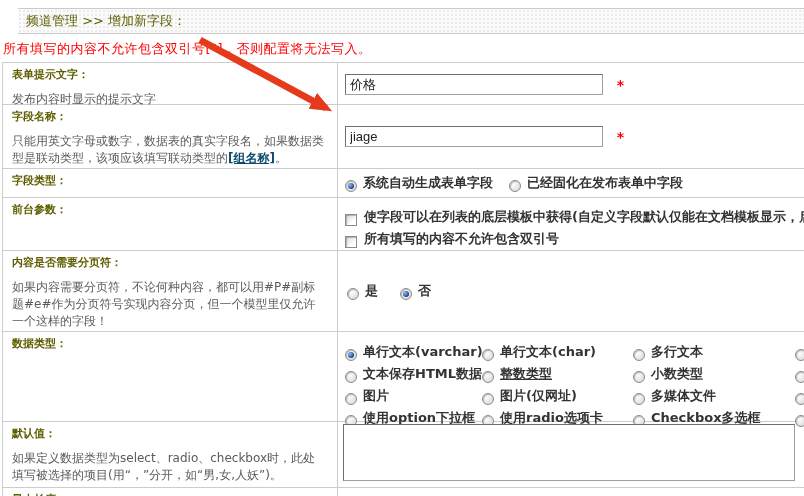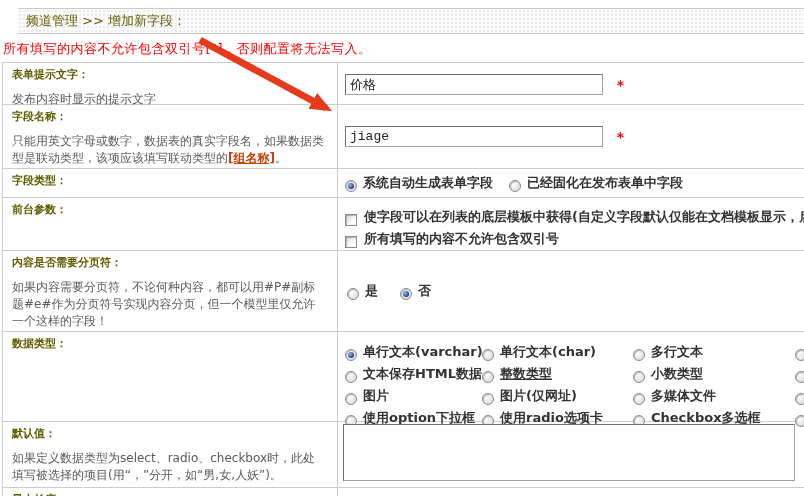--- a/index.html
+++ b/index.html
@@ -26,30 +26,30 @@
   
   .form-table {
     position:absolute; left:2px; top:62px; width:950px;
     border-top:1px solid #ccc; border-left:1px solid #ccc;
   }
   .frow { display:flex; border-bottom:1px solid #ccc; background:#fff; }
   .cell-l { width:335px; flex:0 0 335px; border-right:1px solid #ccc; padding:4px 10px 0 9px; }
   .cell-r { flex:1 1 auto; padding-left:7px; }
   .flabel { color:#5e5e00; font-weight:bold; font-size:11px; line-height:16px; }
   .fdesc  { color:#5a5a5a; font-size:12px; line-height:17px; margin-top:8px; }
-  .glink  { color:#c2410c; text-decoration:underline; font-weight:bold; cursor:pointer; }
+  .glink  { color:#0c4a6e; text-decoration:underline; font-weight:bold; cursor:pointer; }
 
   .r1 { height:42px; } .r2 { height:64px; } .r3 { height:29px; }
   .r4 { height:53px; } .r5 { height:81px; } .r6 { height:90px; }
   .r7 { height:66px; } .r8 { height:24px; border-bottom:none; }
 
   input.tfield {
     width:258px; height:21px; background:#fff;
     border:1px solid #a0a0a0; border-top-color:#6f6f6f; border-left-color:#6f6f6f;
-    font-family:Liberation Mono, monospace; font-size:13px; color:#222;
+    font-family:Liberation Sans, sans-serif; font-size:13px; color:#222;
     padding:2px 4px; vertical-align:middle;
   }
   textarea.tarea {
     width:452px; height:57px; background:#fff; resize:none;
     border:1px solid #a0a0a0; border-top-color:#6f6f6f; border-left-color:#6f6f6f;
     font-family:"DejaVu Sans Mono","DejaVu Sans",monospace; font-size:13px;
     margin:2px 0 0 0; display:block;
   }
   .req { color:#ff0000; font-weight:bold; font-size:14px; margin-left:10px; vertical-align:middle; }
 

